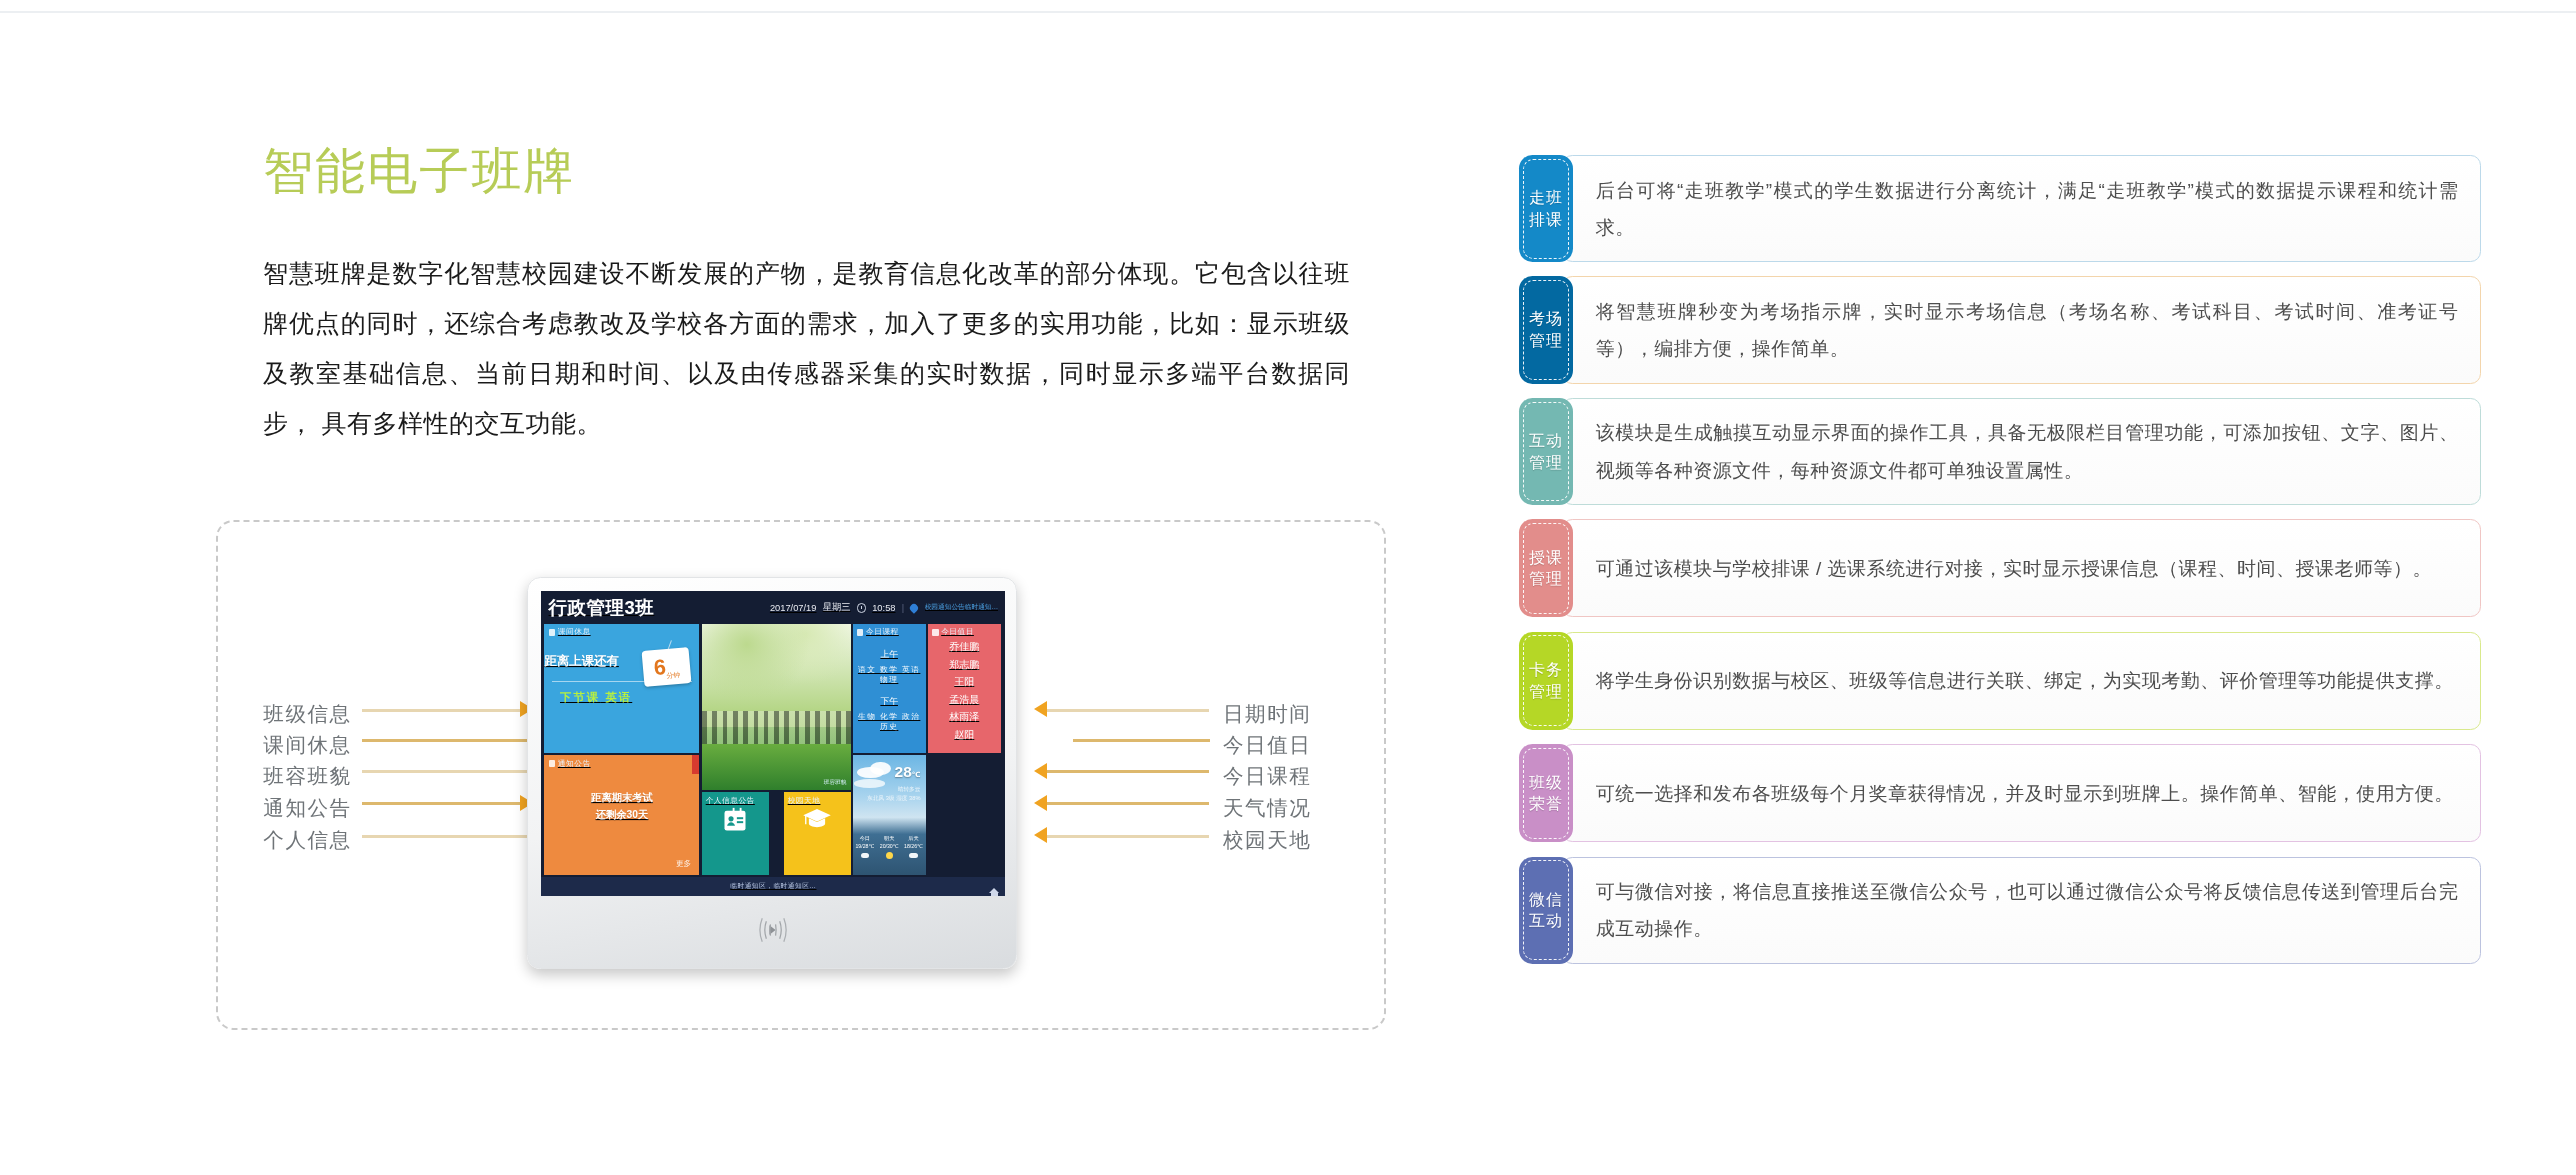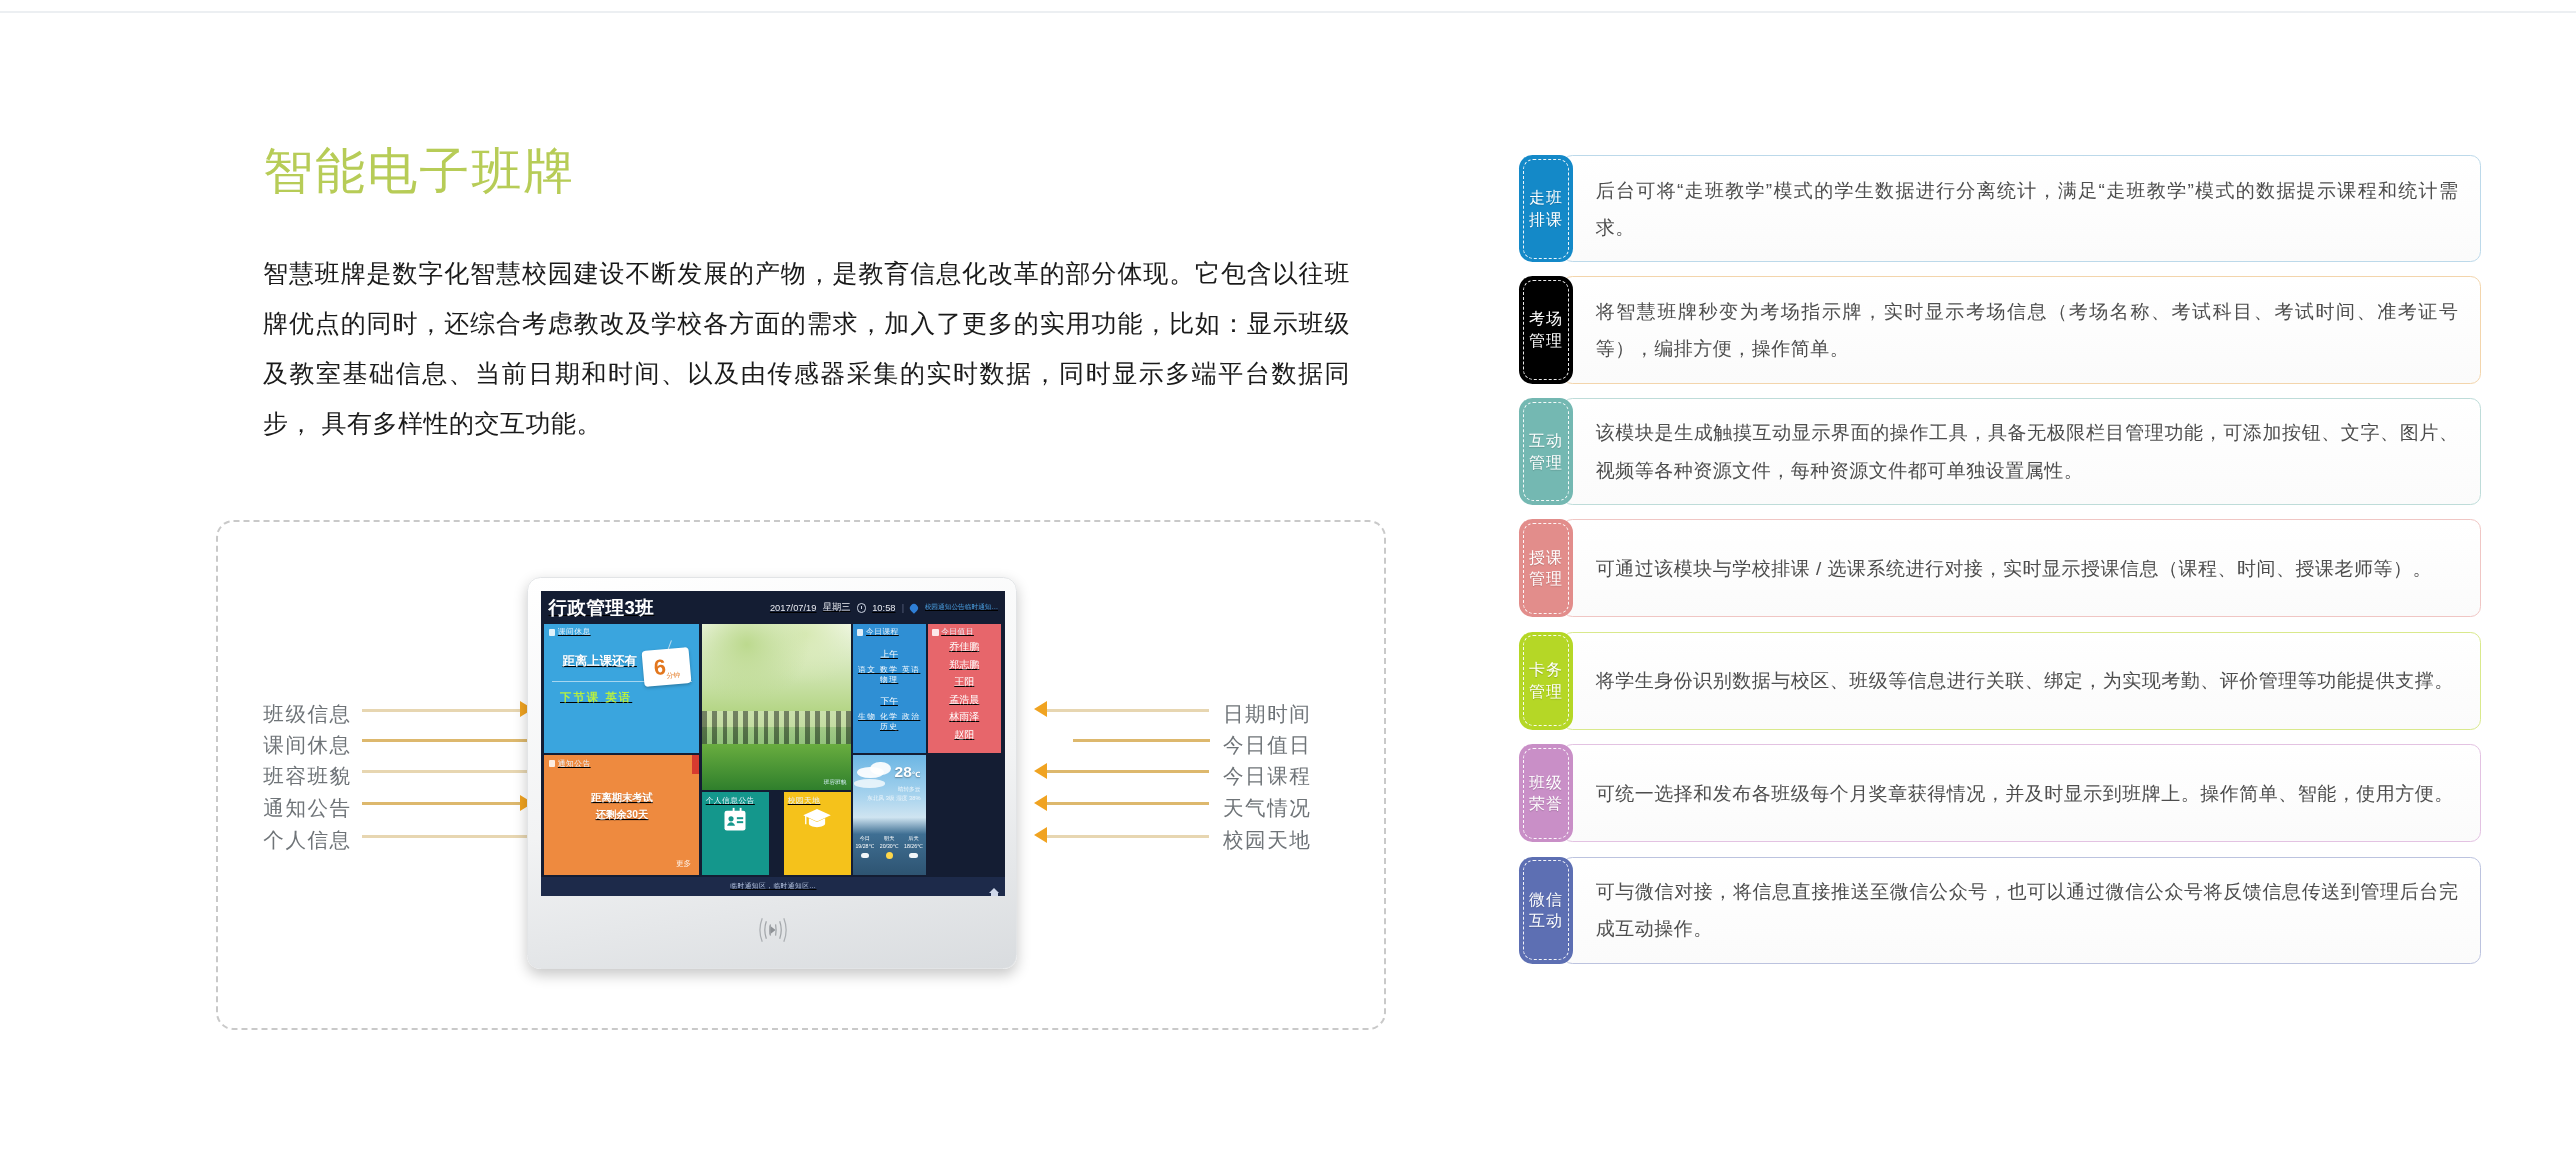--- a/index.html
+++ b/index.html
@@ -124,21 +124,21 @@
 
   .tile { position: relative; overflow: hidden; color:#fff; }
   .tile-head {
     font-size: 7.7px; padding: 3.1px 4.1px 0 4.1px; color:#eaf2fb;
     display:flex; align-items:center; gap:2.6px; letter-spacing:0.5px;
   }
   .tile-ico { width:6.7px;height:6.7px;display:inline-block;background:#ffffff;opacity:.85;
               border-radius:1px; }
 
   .tile-blue { background:#3aa5de; flex: 0 0 129px; }
-  .tile-blue .bigline { font-size:12.4px; font-weight:bold; margin-top:15.5px; padding-left:18px;
+  .tile-blue .bigline { font-size:12.4px; font-weight:bold; margin-top:15.5px; padding-left:0;
                         text-shadow:0 0.5px 1px rgba(0,0,0,.2); }
   .sign {
     position:absolute; right:9.3px; top:25px; width:47px; height:36px;
     background:#fff; border-radius:4.1px; transform:rotate(-5deg);
     display:flex; align-items:center; justify-content:center;
     box-shadow:0 1.5px 3.1px rgba(0,0,0,.25);
   }
   .sign .num { color:#e2761d; font-size:21.6px; font-weight:bold; line-height:1; }
   .sign .unit{ color:#e2761d; font-size:6.7px; align-self:flex-end; margin-bottom:4.1px;}
   .sign-rope { position:absolute; right:29px; top:15.5px; width:1px; height:11.3px;
@@ -469,21 +469,21 @@
       <div class="badge" id="b0" style="background: rgb(20, 137, 200);">
         <span>走班</span>
         <span>排课</span>
       </div>
       <div class="card-body" id="c0" style="border-color: rgb(188, 217, 234);">
         <div class="card-text">后台可将“走班教学”模式的学生数据进行分离统计，满足“走班教学”模式的数据提示课程和统计需求。</div>
       </div>
     </div>
 
     <div class="card-row">
-      <div class="badge" id="b1" style="background: #000000;">
+      <div class="badge" id="b1" style="background: #0369a1;">
         <span>考场</span>
         <span>管理</span>
       </div>
       <div class="card-body" id="c1" style="border-color: rgb(243, 213, 172);">
         <div class="card-text">将智慧班牌秒变为考场指示牌，实时显示考场信息（考场名称、考试科目、考试时间、准考证号等），编排方便，操作简单。</div>
       </div>
     </div>
 
     <div class="card-row">
       <div class="badge" id="b2" style="background: rgb(116, 184, 178);">

